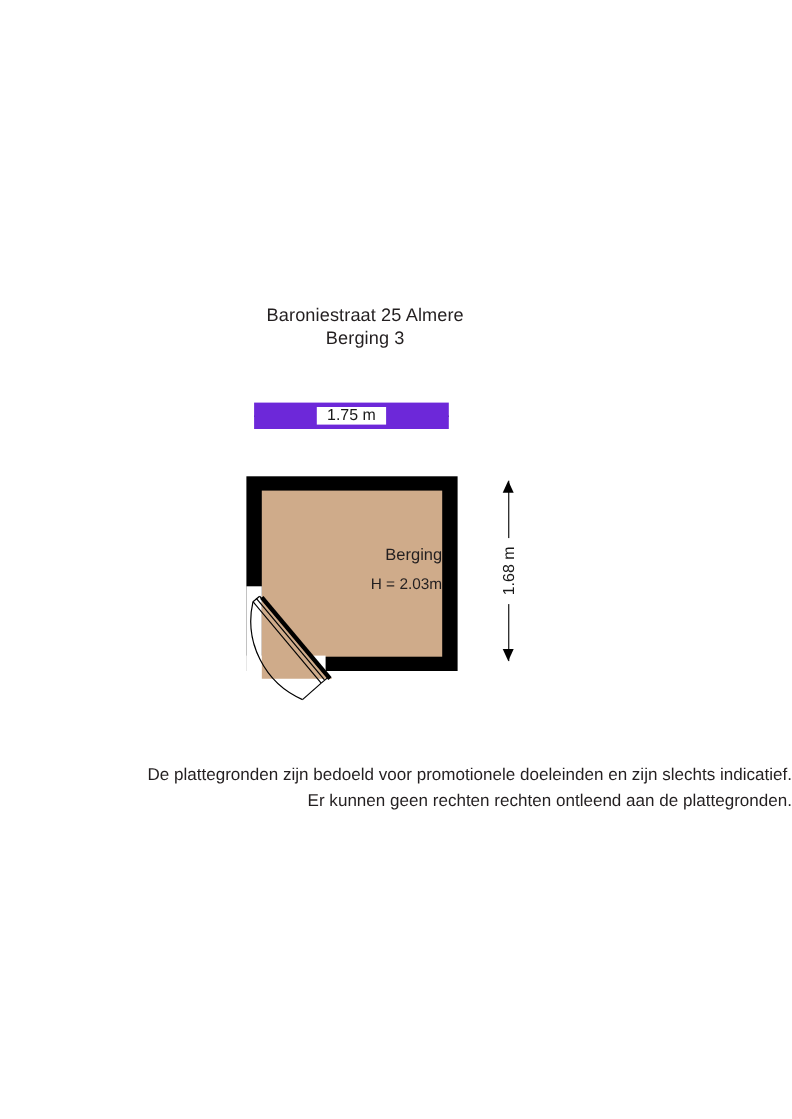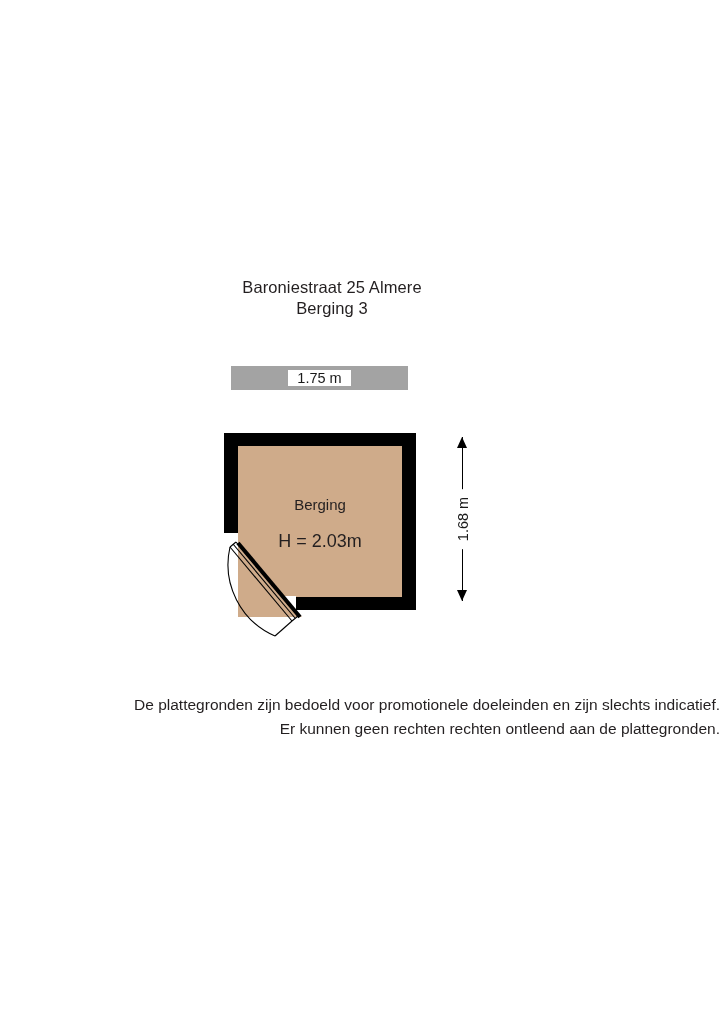--- a/index.html
+++ b/index.html
@@ -56,21 +56,21 @@
     background: #000;
   }
   .dim-top .label {
     position: absolute;
     top: 0;
     left: 0;
     width: 177px;
     text-align: center;
     font-size: 14.5px;
     line-height: 24px;
-    background: #a3a3a3;
+    background: #6d28d9;
   }
   .dim-top .label span {
     background: #fff;
     padding: 0 9px;
   }
   .arrow-l, .arrow-r {
     position: absolute;
     top: 7px;
     width: 0;
     height: 0;
@@ -151,29 +151,29 @@
     width: 72px;
     height: 14px;
     background: #ffffff;
   }
 
   .room-label {
     position: absolute;
     left: 238px;
     top: 494px;
     width: 164px;
-    text-align: center;
+    text-align: right;
     font-size: 15px;
     line-height: 21px;
     color: #231f20;
   }
   .room-label .h {
-    font-size: 18px;
+    font-size: 14px;
     display: block;
-    margin-top: 16px;
+    margin-top: 5px;
   }
 
   
   .door {
     position: absolute;
     left: 214px;
     top: 525px;
     width: 100px;
     height: 115px;
   }

